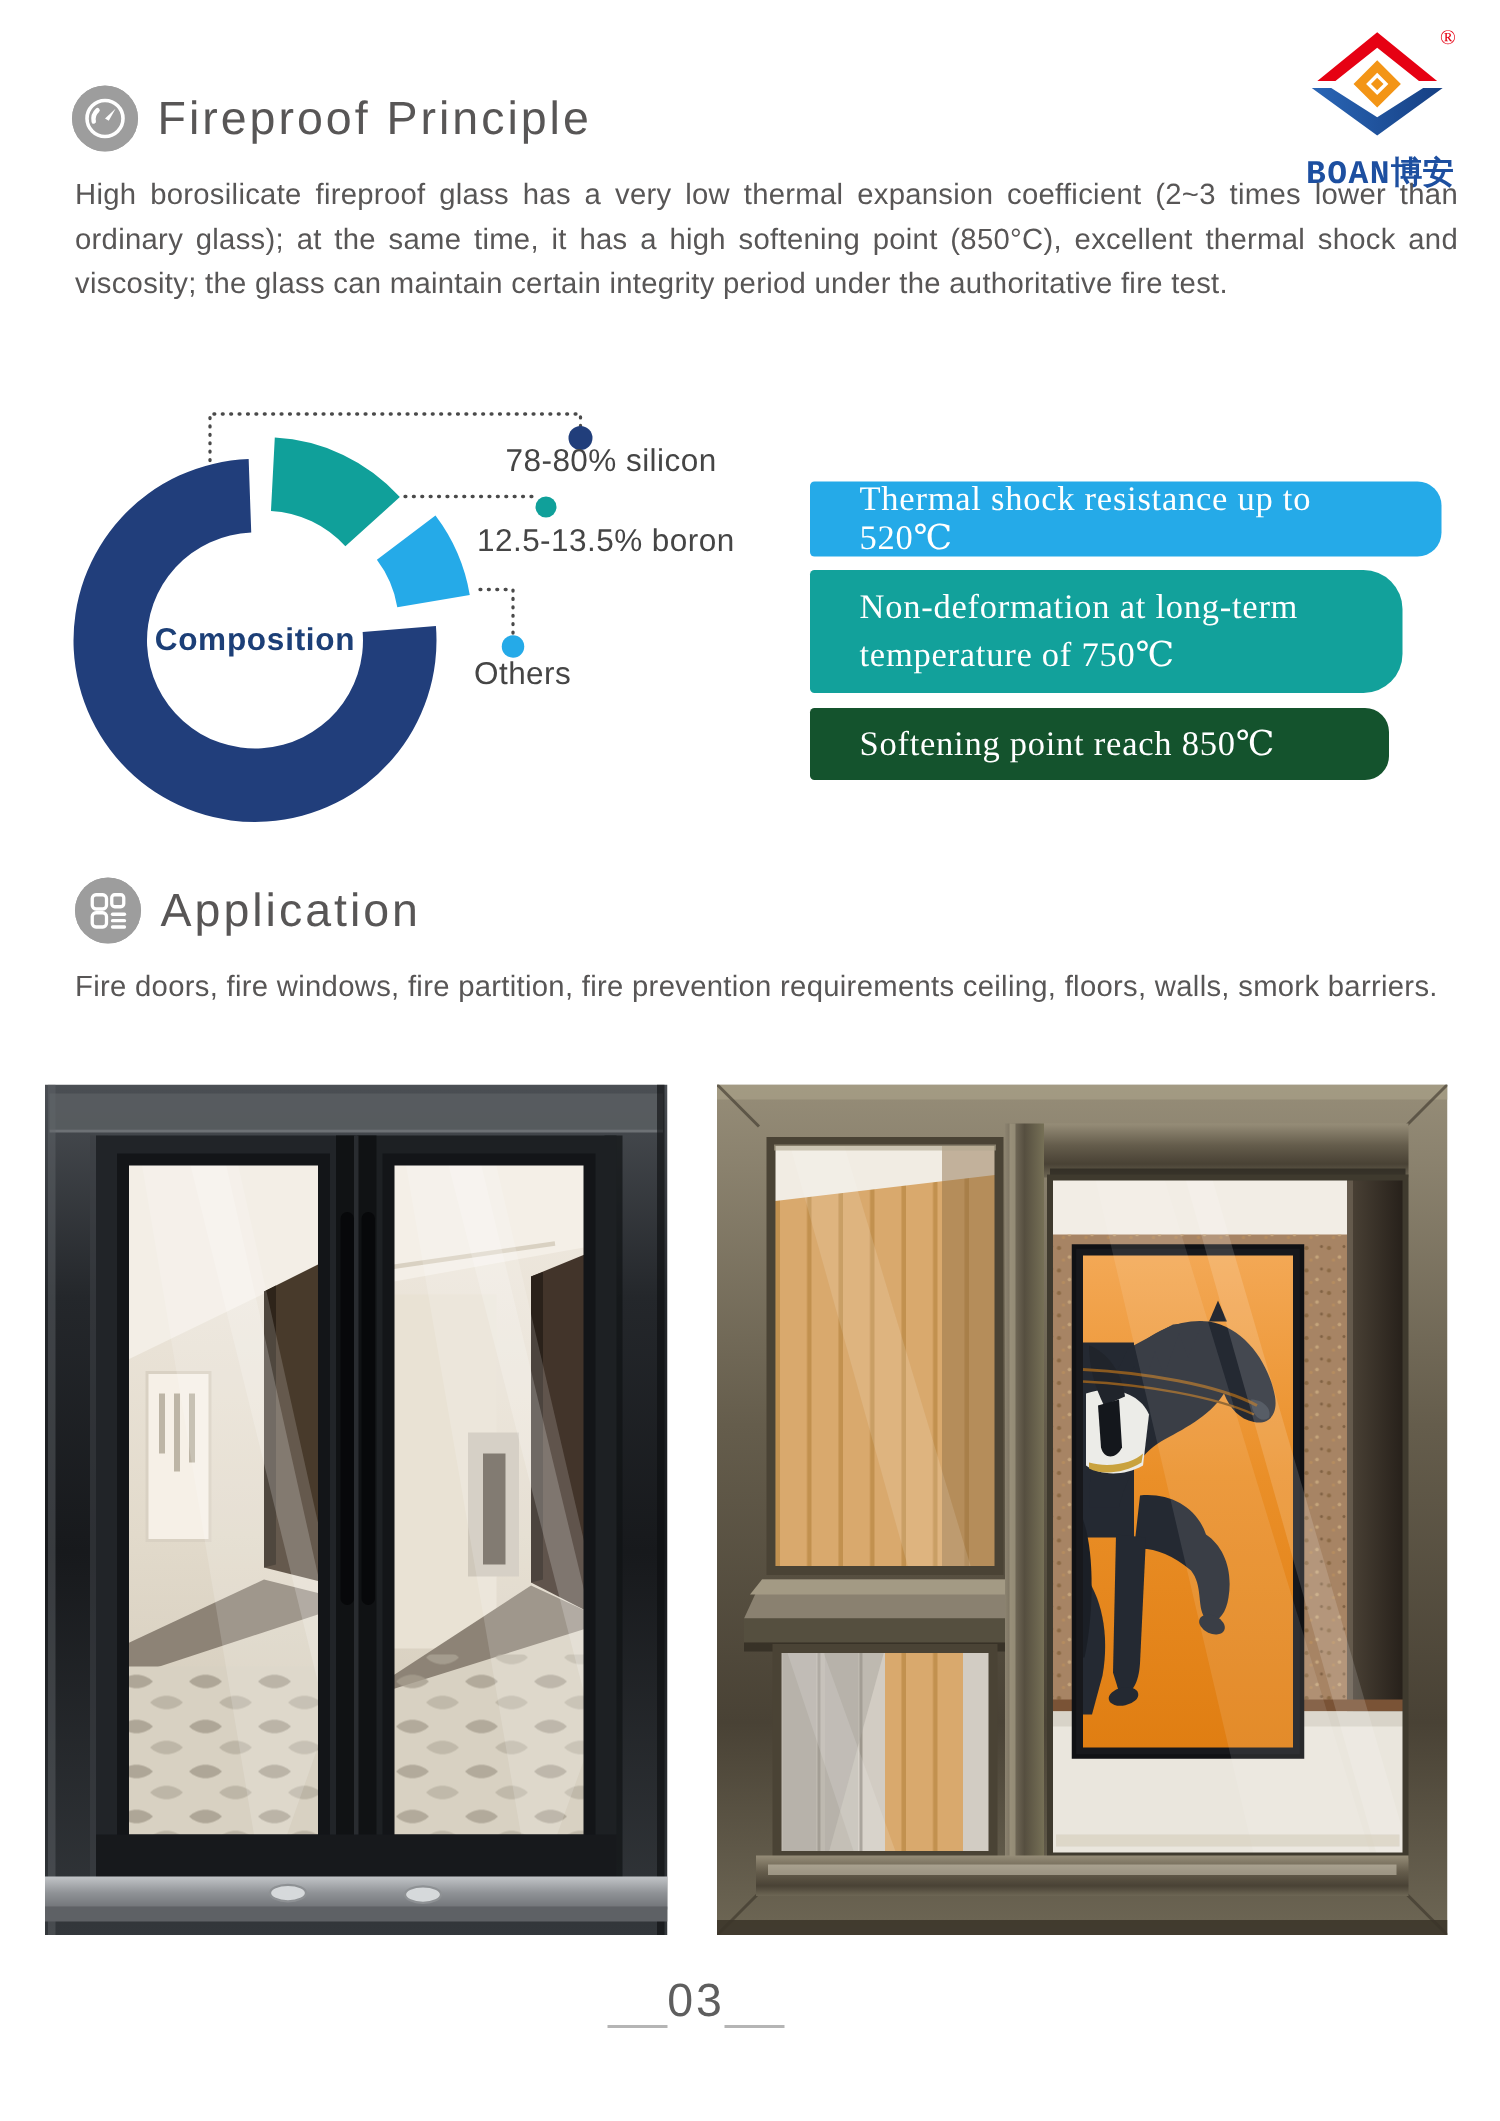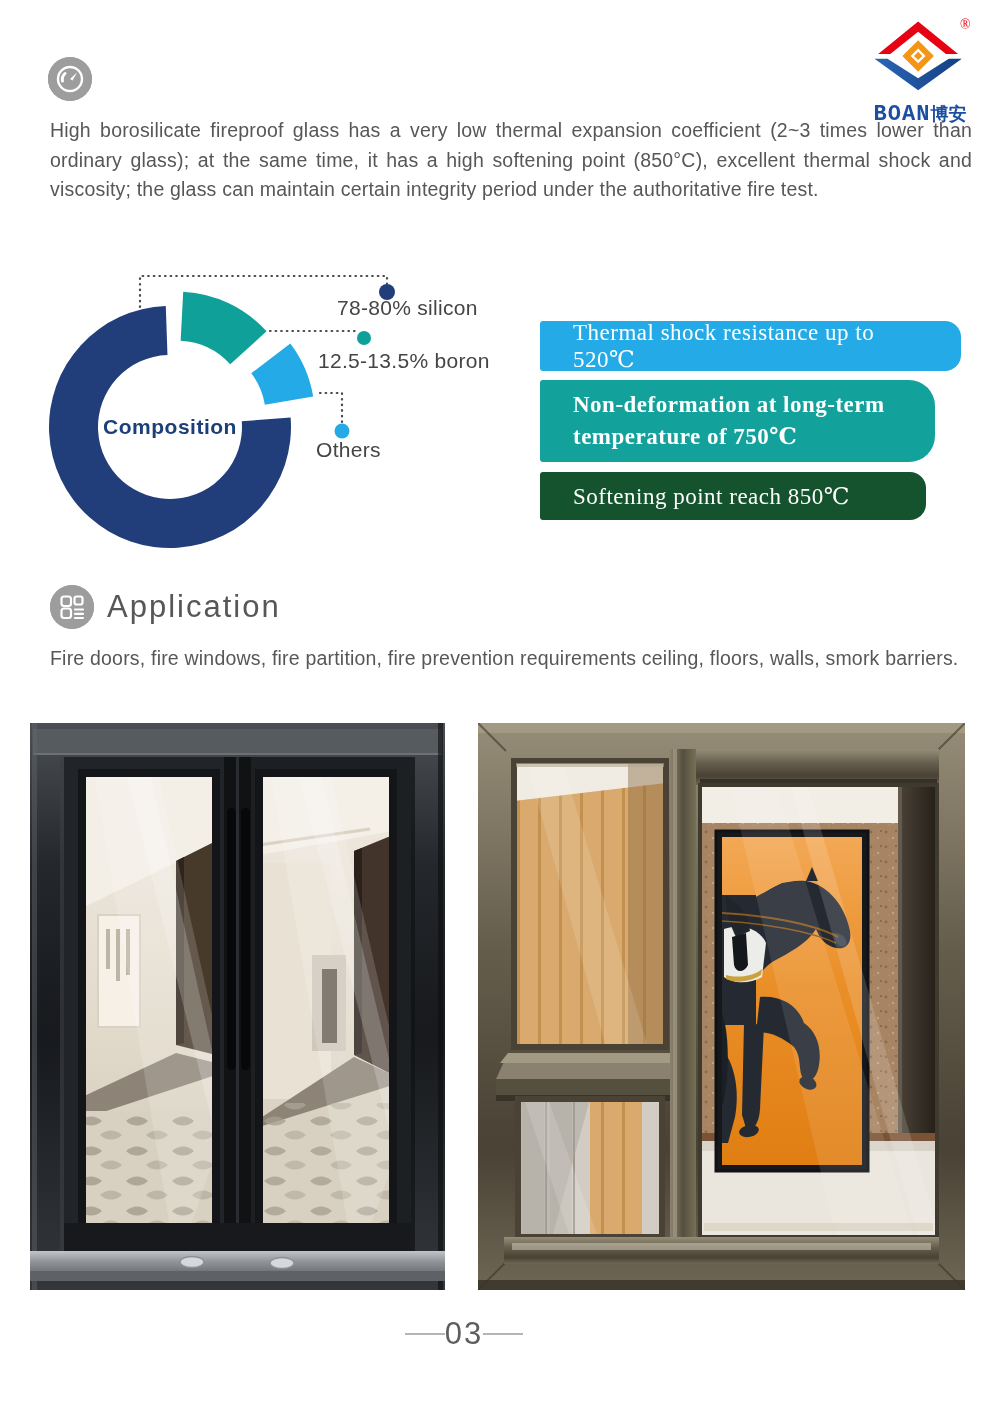--- a/index.html
+++ b/index.html
@@ -3,21 +3,21 @@
 <meta charset="utf-8">
 <style>
   html,body{margin:0;padding:0;background:#ffffff;}
   body{width:1000px;height:1414px;position:relative;font-family:"Liberation Sans","DejaVu Sans",sans-serif;overflow:hidden;}
   .abs{position:absolute;}
 
   
   .logo{left:864px;top:16px;width:112px;text-align:center;}
   .logo-text{margin-top:2px;font-size:22px;font-weight:bold;color:#1d4fa0;letter-spacing:0px;white-space:nowrap;}
   .logo-text .en{font-family:Liberation Mono, monospace;letter-spacing:1px;}
-  .logo-text .cn{font-family:"DejaVu Sans",sans-serif;font-size:18px;}
+  .logo-text .cn{font-family:"DejaVu Sans",sans-serif;font-size:21px;}
 
   
   .sec-head{display:flex;align-items:center;gap:13px;}
   .sec-head .icon-circle{width:44px;height:44px;border-radius:50%;background:#9d9d9d;flex:0 0 auto;display:flex;align-items:center;justify-content:center;}
   .sec-head .title{font-size:31px;color:#585656;letter-spacing:2px;}
   #head-principle{left:48px;top:57px;}
   #head-application{left:50px;top:585px;}
 
   
   .para{color:#585656;font-size:19.5px;line-height:29.5px;text-align:justify;letter-spacing:0.2px;}
@@ -30,29 +30,29 @@
   #label-silicon{left:337px;top:296px;}
   #label-boron{left:318px;top:349px;}
   #label-others{left:316px;top:438px;}
   #label-center{left:170px;top:427px;transform:translate(-50%,-50%);font-size:21px;font-weight:bold;color:#1c3f77;letter-spacing:0.5px;}
 
   
   .feature{left:540px;display:flex;align-items:center;color:#ffffff;
     font-family:"Liberation Serif","DejaVu Serif",serif;font-size:23px;letter-spacing:0.5px;
     padding:0 33px;box-sizing:border-box;}
   #feature-0{top:321px;width:421px;height:50px;border-radius:3px 16px 16px 3px;}
-  #feature-1{top:380px;width:395px;height:82px;border-radius:3px 26px 26px 3px;line-height:32px;font-weight:bold;}
+  #feature-1{top:380px;width:395px;height:82px;border-radius:3px 26px 26px 3px;line-height:32px;}
   #feature-2{top:472px;width:386px;height:48px;border-radius:3px 16px 16px 3px;}
 
   
   #photo-door{left:30px;top:723px;}
   #photo-window{left:478px;top:723px;}
 
   
-  .footer{left:0;top:1316px;width:928px;display:flex;align-items:center;justify-content:center;gap:0;}
+  .footer{left:0;top:1316px;width:928px;display:flex;align-items:flex-end;justify-content:center;gap:0;}
   .footer .dash{width:40px;height:2px;background:#b5b5b5;}
   .footer .num{font-size:31px;color:#5e5e5e;letter-spacing:2px;}
 </style>
 </head>
 <body>
 
 <div class="abs logo">
   <svg width="104" height="78" viewBox="0 0 110 84">
     <defs>
       <linearGradient id="lgBlue" x1="0" y1="0" x2="1" y2="0">
@@ -71,20 +71,21 @@
 
 <div class="abs sec-head" id="head-principle">
   <span class="icon-circle">
     <svg width="44" height="44" viewBox="0 0 44 44">
       <circle cx="22" cy="22" r="22" fill="#9d9d9d"></circle>
       <circle cx="22" cy="22" r="12" fill="none" stroke="#ffffff" stroke-width="2.4"></circle>
       <path d="M22,22 L29,15.5 L24.5,23.5 Z" fill="#ffffff"></path>
       <path d="M14.5,24 A8 8 0 0 1 17,16.5" fill="none" stroke="#ffffff" stroke-width="3" stroke-linecap="round"></path>
     </svg>
   </span>
+  <span class="title">Fireproof Principle</span>
 </div>
 
 <div class="abs para" id="para-principle">High borosilicate fireproof glass has a very low thermal expansion coefficient (2~3 times lower than ordinary glass); at the same time, it has a high softening point (850°C), excellent thermal shock and viscosity; the glass can maintain certain integrity period under the authoritative fire test.</div>
 
 <svg class="abs" id="chart-svg" width="520" height="312" viewBox="0 0 520 312">
   <g id="donut-slices">
       <path d="M 165.78 49.07 A 121 121 0 1 0 290.62 160.40 L 241.77 164.29 A 72 72 0 1 1 167.49 98.04 Z" fill="#213e7b"></path>
       <path d="M 313.19 139.62 A 121 121 0 0 0 290.31 86.62 L 251.26 116.21 A 72 72 0 0 1 264.87 147.75 Z" fill="#25aae8"></path>
       <path d="M 266.58 74.35 A 121 121 0 0 0 183.20 34.72 L 180.64 83.65 A 72 72 0 0 1 230.25 107.23 Z" fill="#10a09a"></path>
     </g>

